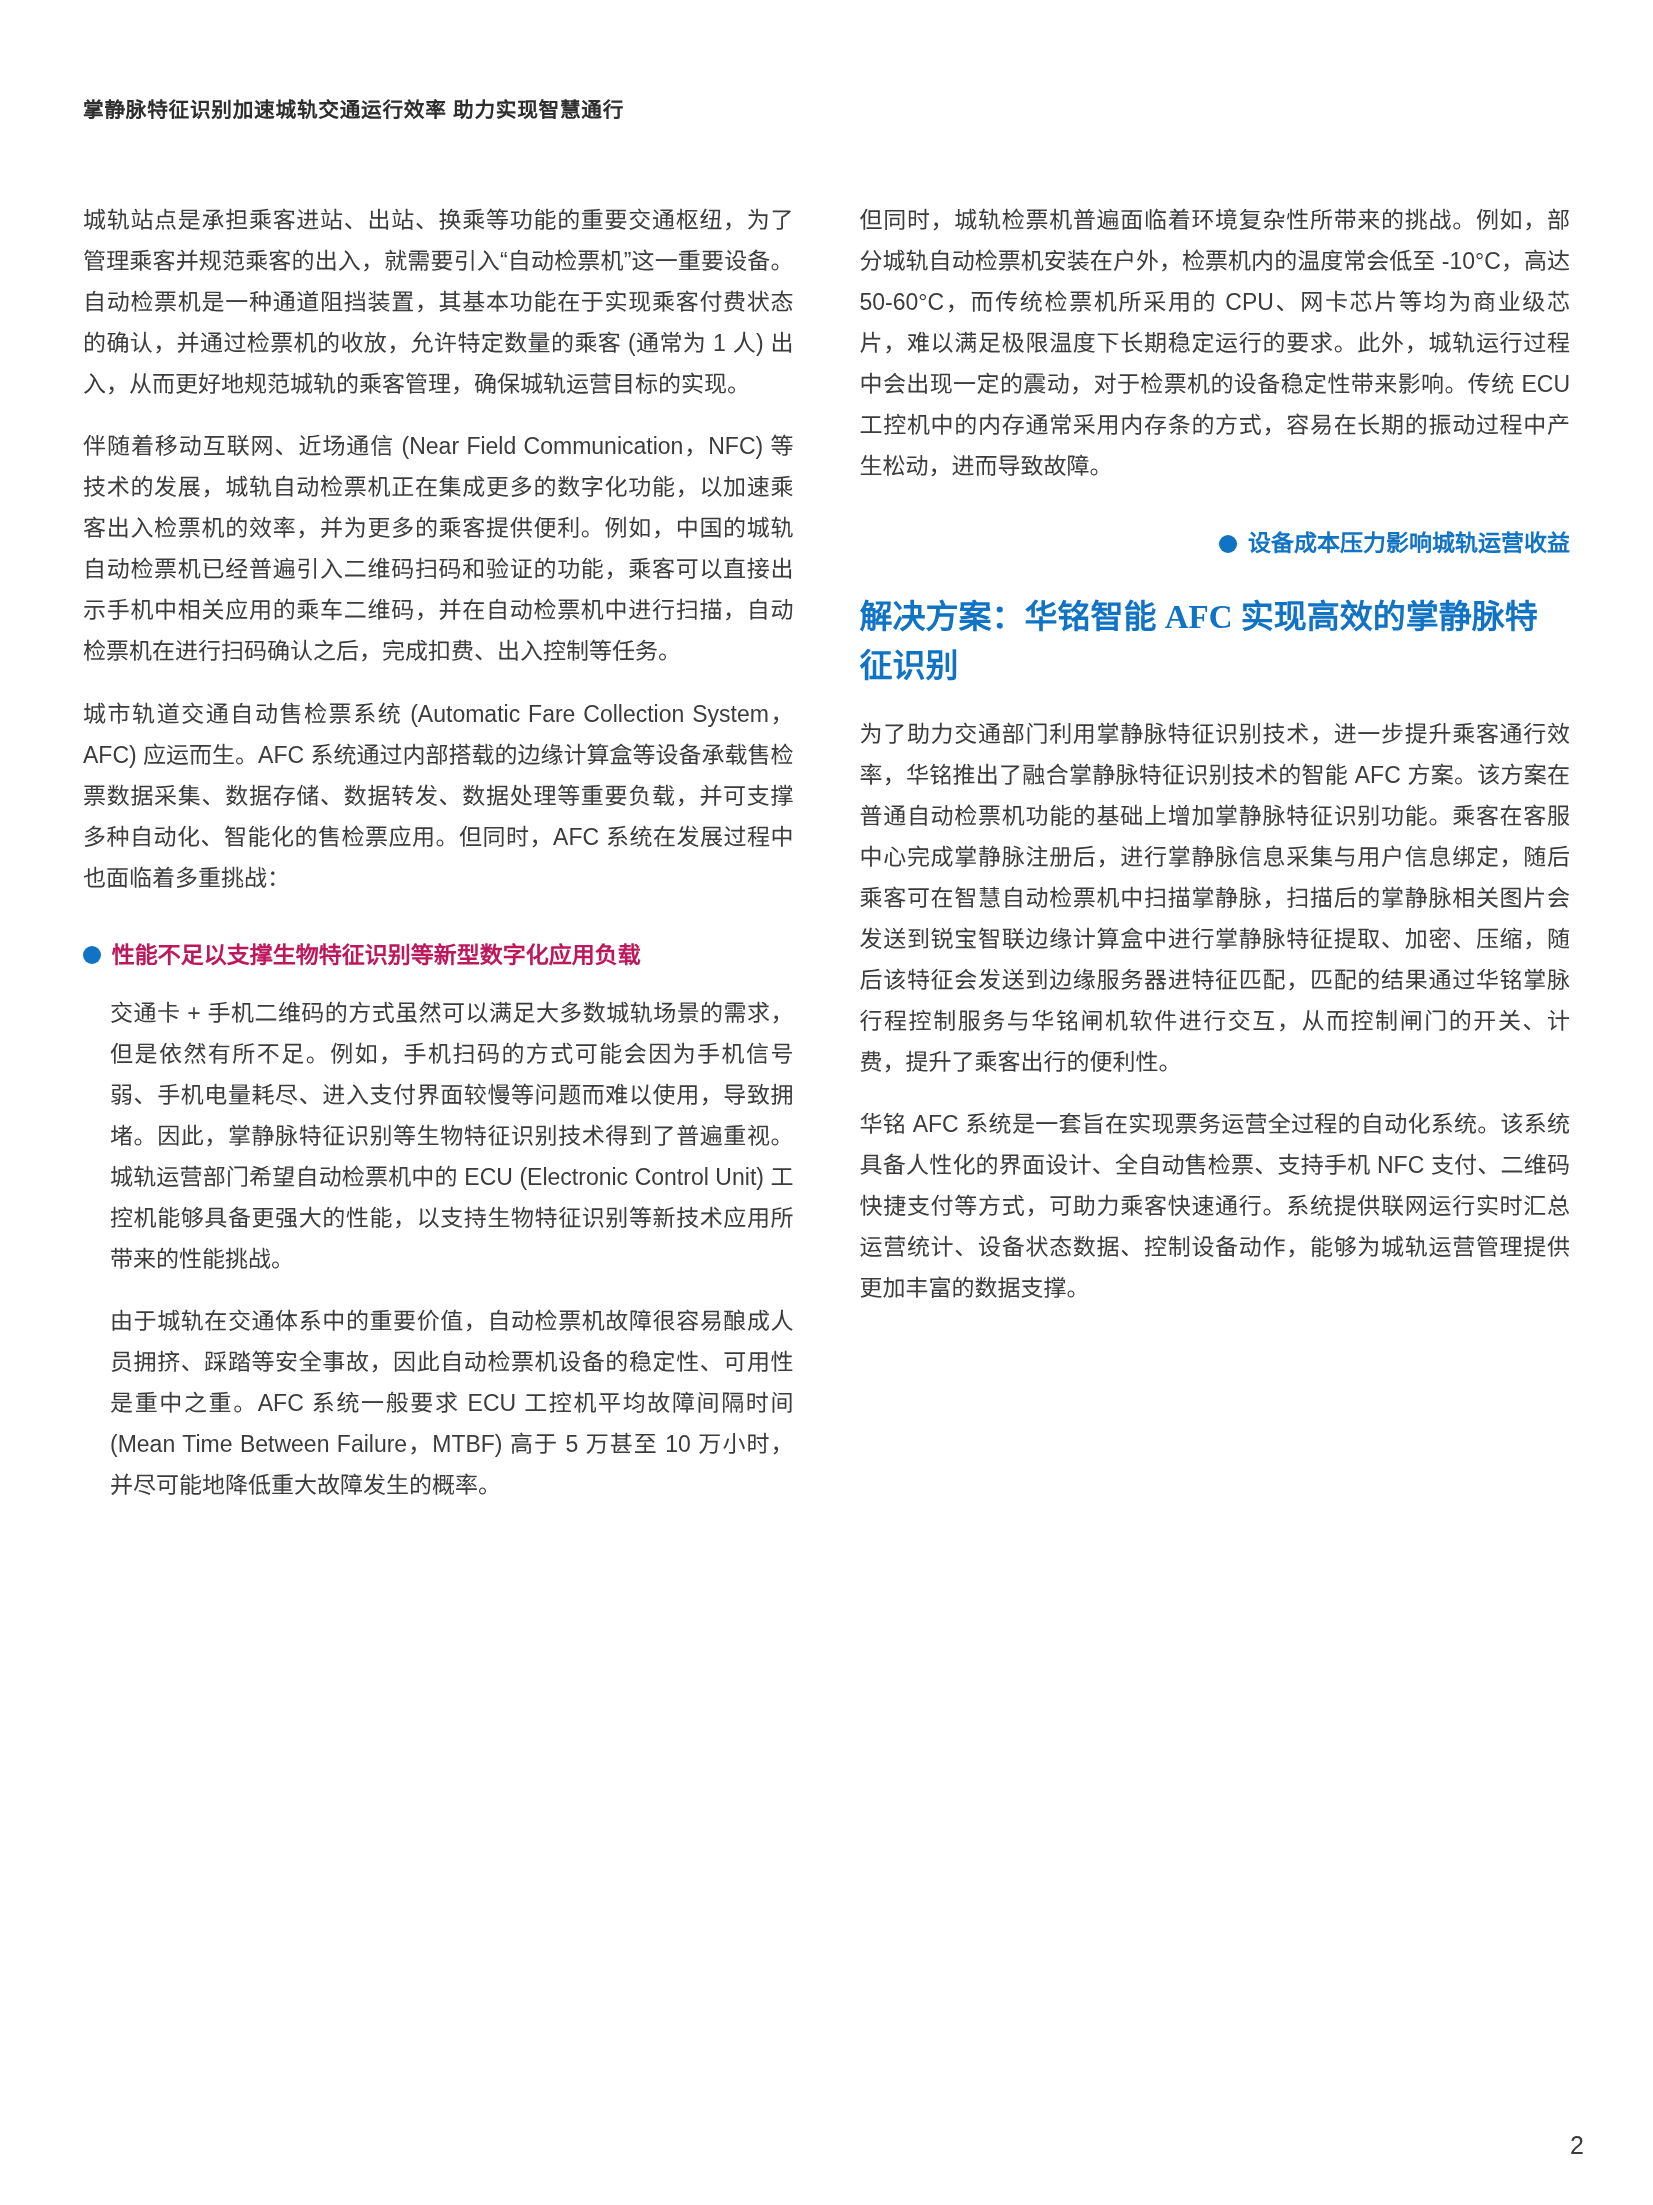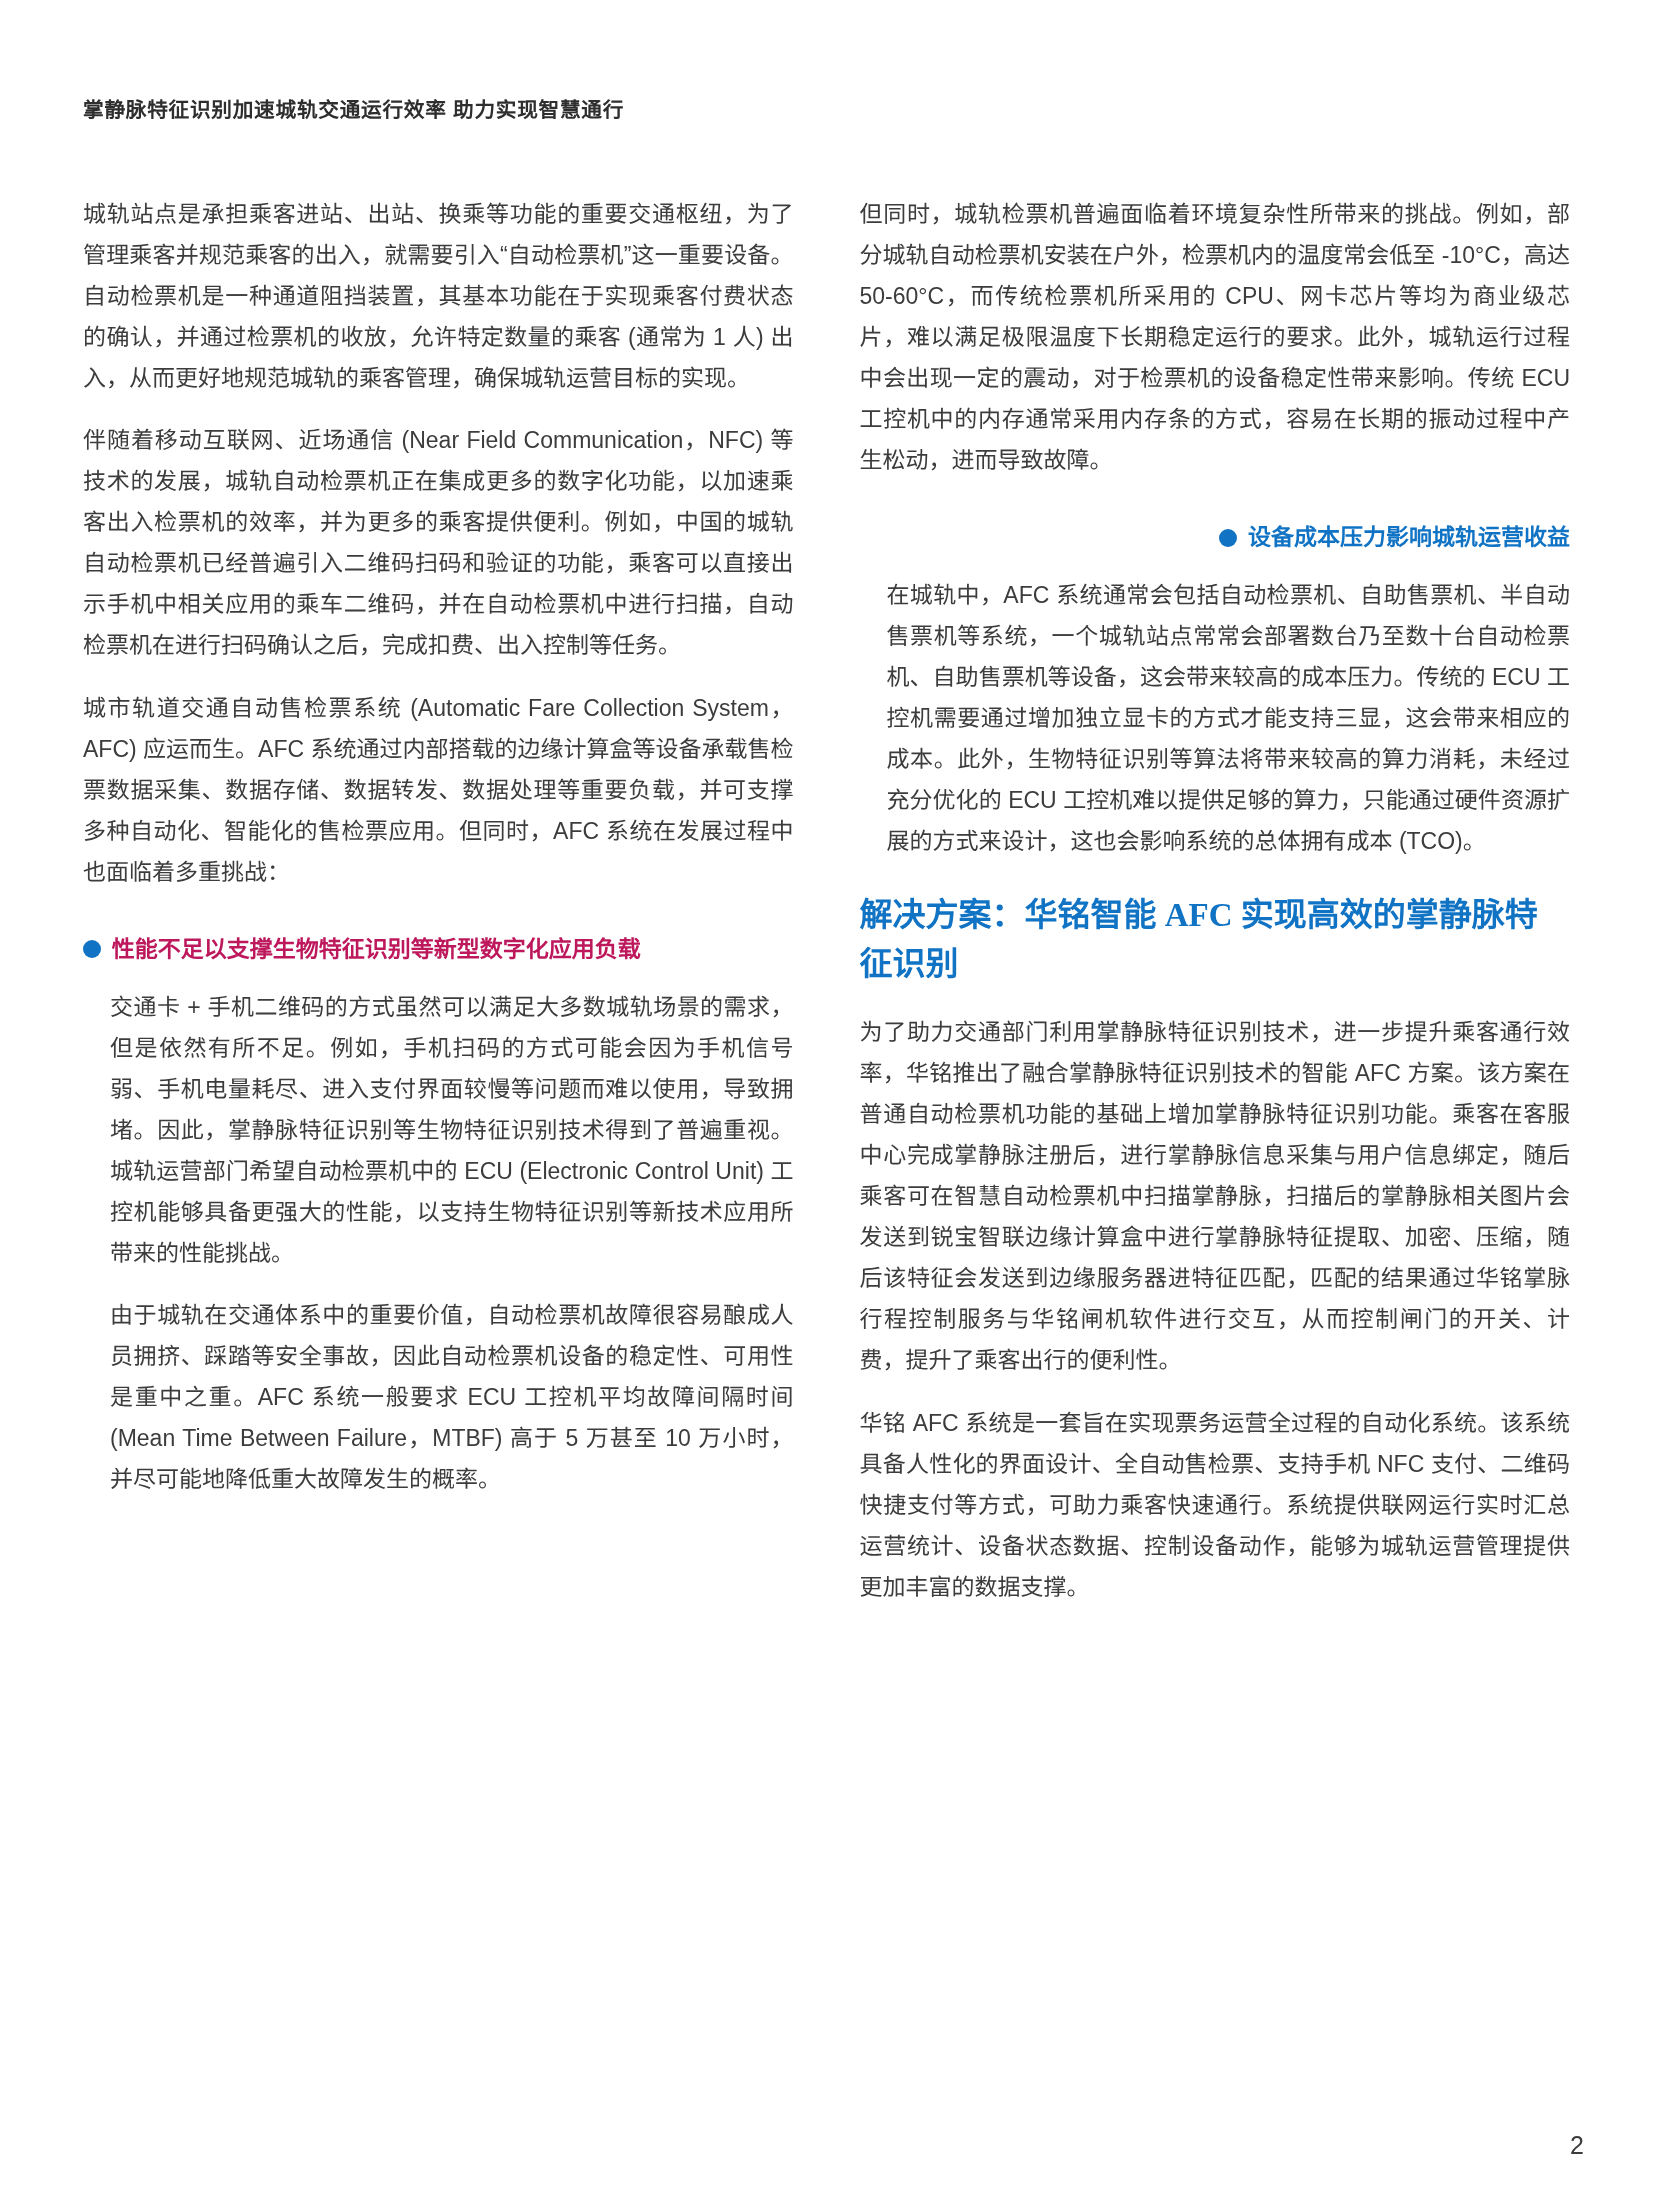--- a/index.html
+++ b/index.html
@@ -21,21 +21,21 @@
     left: 83px;
     top: 93px;
     font-size: 20.7px;
     font-weight: bold;
     color: #2e2e2e;
     letter-spacing: 0.7px;
   }
   .columns {
     position: absolute;
     left: 83px;
-    top: 194px;
+    top: 200px;
     width: 1487px;
     display: flex;
     gap: 66px;
   }
   .col {
     flex: 1 1 0;
     width: 710px;
     font-size: 23px;
     line-height: 41px;
     color: #3c3c3c;
@@ -100,21 +100,20 @@
       <p class="bullet-body">由于城轨在交通体系中的重要价值，自动检票机故障很容易酿成人员拥挤、踩踏等安全事故，因此自动检票机设备的稳定性、可用性是重中之重。AFC 系统一般要求 ECU 工控机平均故障间隔时间 (Mean Time Between Failure，MTBF) 高于 5 万甚至 10 万小时，并尽可能地降低重大故障发生的概率。</p>
     </div>
 
     <div class="col">
       <p>但同时，城轨检票机普遍面临着环境复杂性所带来的挑战。例如，部分城轨自动检票机安装在户外，检票机内的温度常会低至 -10°C，高达 50-60°C，而传统检票机所采用的 CPU、网卡芯片等均为商业级芯片，难以满足极限温度下长期稳定运行的要求。此外，城轨运行过程中会出现一定的震动，对于检票机的设备稳定性带来影响。传统 ECU 工控机中的内存通常采用内存条的方式，容易在长期的振动过程中产生松动，进而导致故障。</p>
 
       <div class="bullet-head" style="color: rgb(17, 115, 196); justify-content: flex-end;">
         <span class="bullet-dot" style="background: rgb(17, 115, 196);"></span>
         <span>设备成本压力影响城轨运营收益</span>
       </div>
-      <p class="bullet-body">在城轨中，AFC 系统通常会包括自动检票机、自助售票机、半自动售票机等系统，一个城轨站点常常会部署数台乃至数十台自动检票机、自助售票机等设备，这会带来较高的成本压力。传统的 ECU 工控机需要通过增加独立显卡的方式才能支持三显，这会带来相应的成本。此外，生物特征识别等算法将带来较高的算力消耗，未经过充分优化的 ECU 工控机难以提供足够的算力，只能通过硬件资源扩展的方式来设计，这也会影响系统的总体拥有成本 (TCO)。</p>
 
       <h2 class="solution-heading" style="color: rgb(17, 115, 196);">解决方案：华铭智能 AFC 实现高效的掌静脉特征识别</h2>
 
       <p>为了助力交通部门利用掌静脉特征识别技术，进一步提升乘客通行效率，华铭推出了融合掌静脉特征识别技术的智能 AFC 方案。该方案在普通自动检票机功能的基础上增加掌静脉特征识别功能。乘客在客服中心完成掌静脉注册后，进行掌静脉信息采集与用户信息绑定，随后乘客可在智慧自动检票机中扫描掌静脉，扫描后的掌静脉相关图片会发送到锐宝智联边缘计算盒中进行掌静脉特征提取、加密、压缩，随后该特征会发送到边缘服务器进特征匹配，匹配的结果通过华铭掌脉行程控制服务与华铭闸机软件进行交互，从而控制闸门的开关、计费，提升了乘客出行的便利性。</p>
       <p>华铭 AFC 系统是一套旨在实现票务运营全过程的自动化系统。该系统具备人性化的界面设计、全自动售检票、支持手机 NFC 支付、二维码快捷支付等方式，可助力乘客快速通行。系统提供联网运行实时汇总运营统计、设备状态数据、控制设备动作，能够为城轨运营管理提供更加丰富的数据支撑。</p>
     </div>
 
   </div>
 
   <div class="page-num">2</div>

